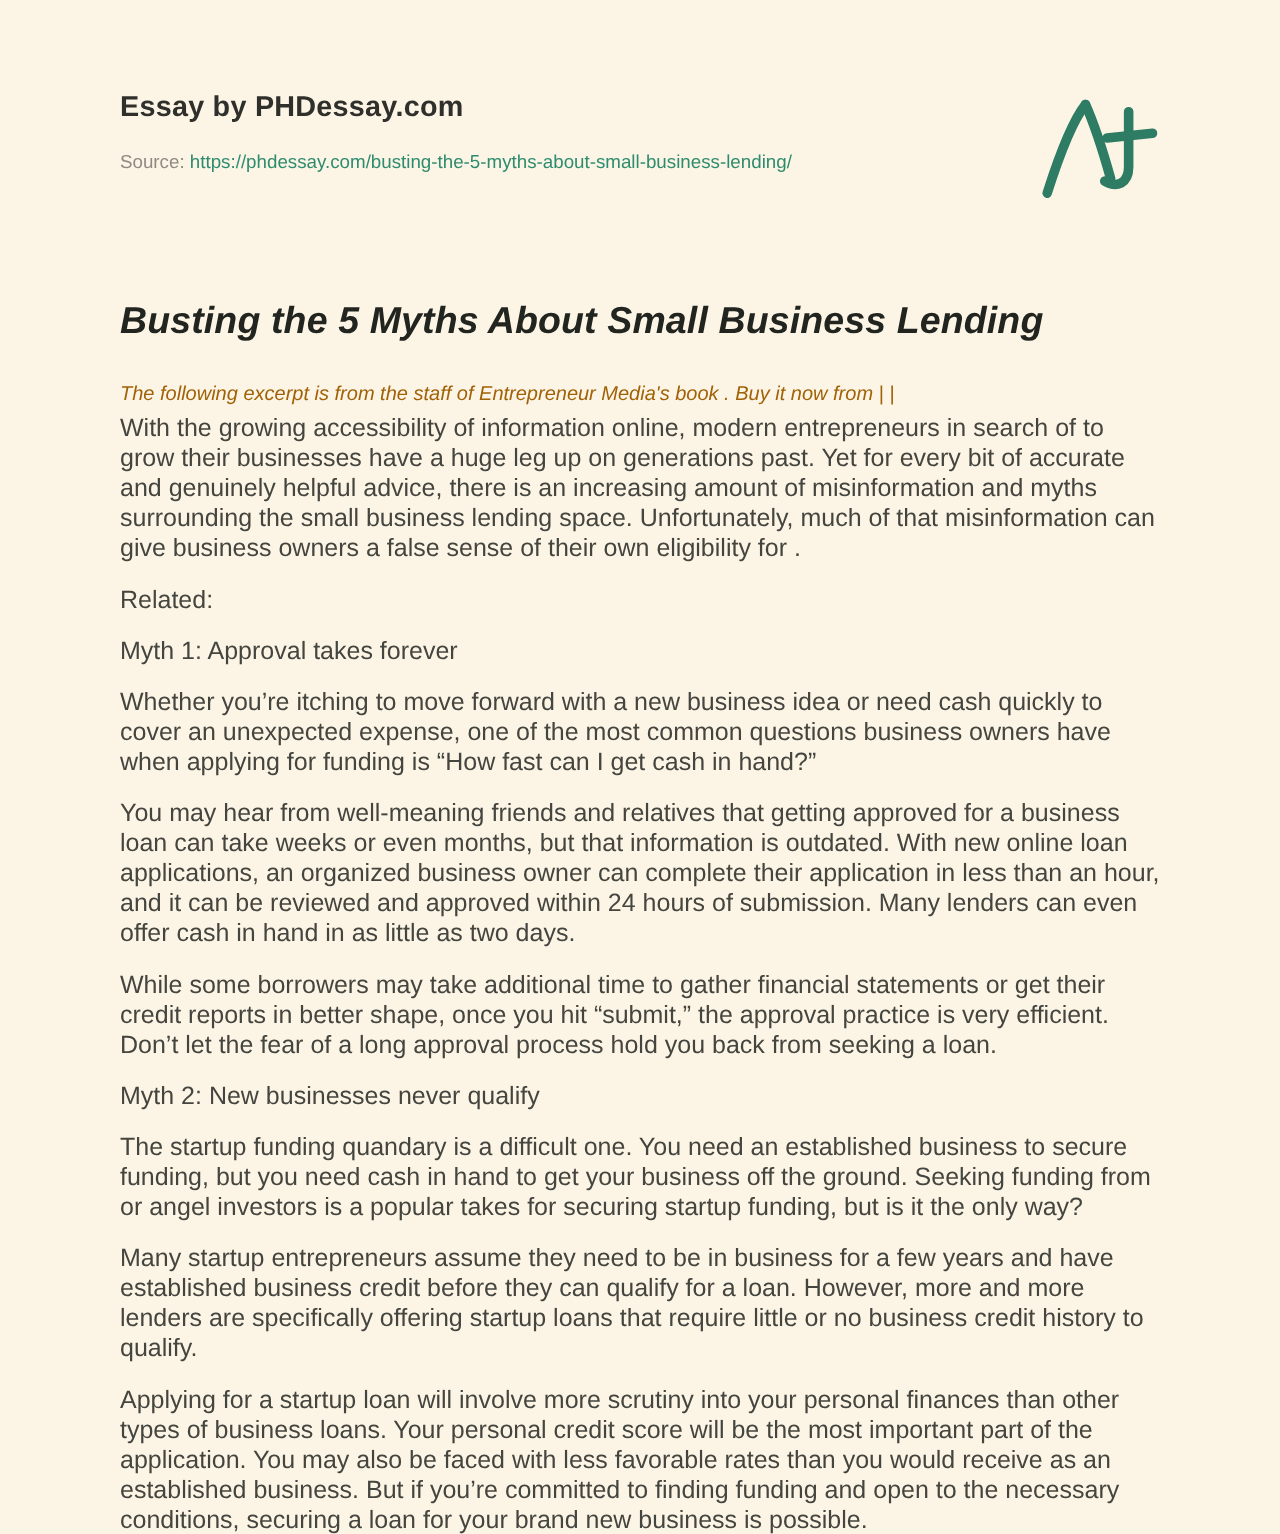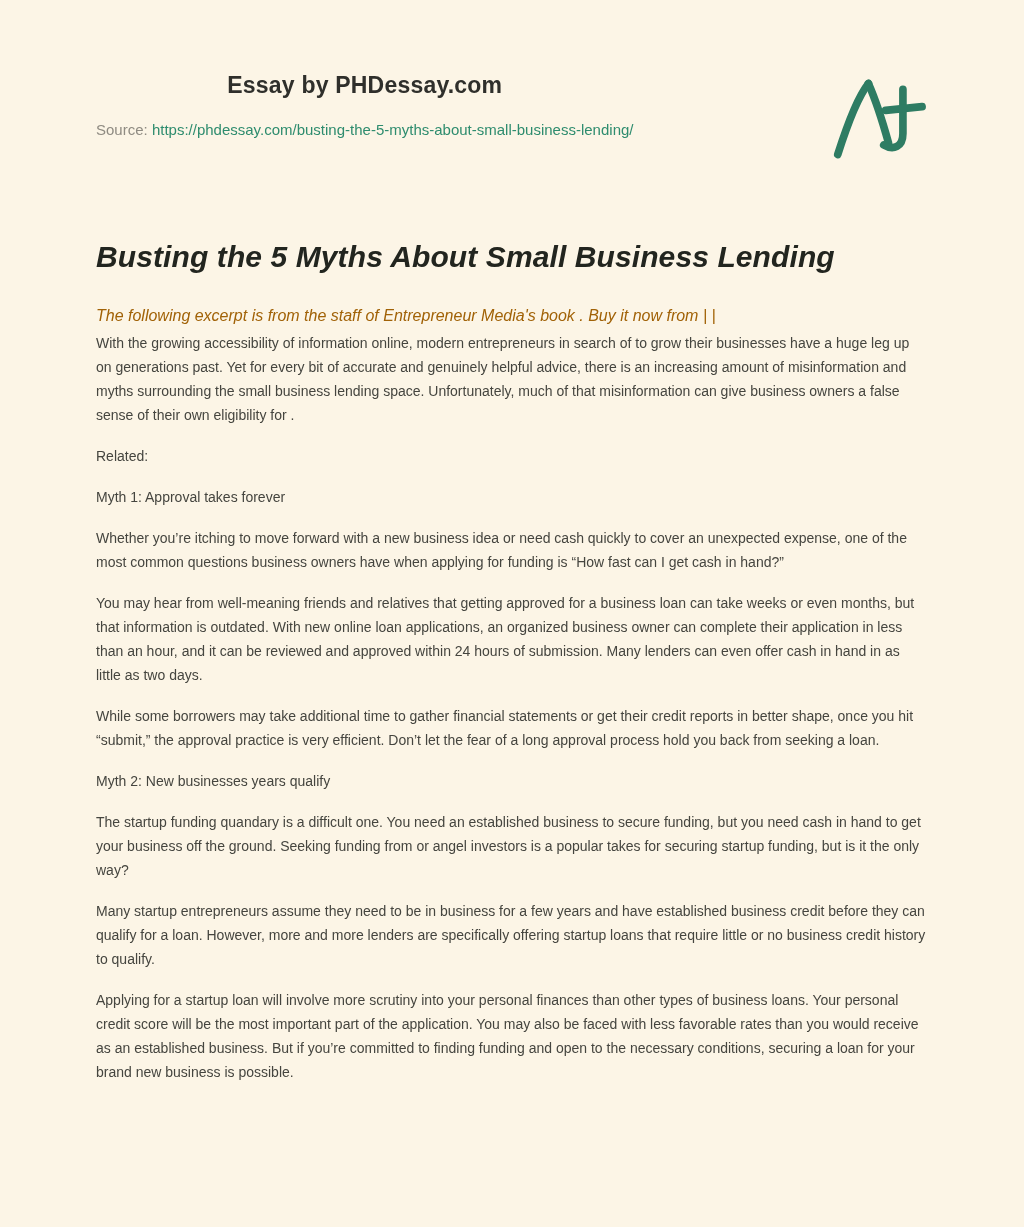--- a/index.html
+++ b/index.html
@@ -20,21 +20,20 @@
   .header {
     display: flex;
     justify-content: space-between;
     align-items: flex-start;
   }
   .site-title {
     font-size: 23px;
     font-weight: 700;
     color: #2f2f2b;
     letter-spacing: 0.2px;
-    text-align: center;
   }
   .source-line {
     margin-top: 22px;
     font-size: 15px;
     color: #8f8b82;
   }
   .source-url {
     color: #2e8c6e;
     text-decoration: none;
     cursor: pointer;
@@ -57,21 +56,21 @@
     font-style: italic;
   }
   .intro {
     font-style: italic;
     font-size: 16px;
     line-height: 24px;
     color: #a16207;
     margin-bottom: 3px;
   }
   .body-para {
-    font-size: 14px;
+    font-size: 20px;
     line-height: 24px;
     color: #45453f;
     margin-bottom: 17px;
     max-width: 836px;
   }
 </style>
 </head>
 <body>
 
 <div class="page">
@@ -95,20 +94,20 @@
 
   <main class="article">
     <h2 class="article-title">Busting the 5 Myths About Small Business Lending</h2>
     <p class="intro">The following excerpt is from the staff of Entrepreneur Media's book . Buy it now from | |</p>
     <p class="body-para">With the growing accessibility of information online, modern entrepreneurs in search of to grow their businesses have a huge leg up on generations past. Yet for every bit of accurate and genuinely helpful advice, there is an increasing amount of misinformation and myths surrounding the small business lending space. Unfortunately, much of that misinformation can give business owners a false sense of their own eligibility for .</p>
     <p class="body-para">Related:</p>
     <p class="body-para">Myth 1: Approval takes forever</p>
     <p class="body-para">Whether you’re itching to move forward with a new business idea or need cash quickly to cover an unexpected expense, one of the most common questions business owners have when applying for funding is “How fast can I get cash in hand?”</p>
     <p class="body-para">You may hear from well-meaning friends and relatives that getting approved for a business loan can take weeks or even months, but that information is outdated. With new online loan applications, an organized business owner can complete their application in less than an hour, and it can be reviewed and approved within 24 hours of submission. Many lenders can even offer cash in hand in as little as two days.</p>
     <p class="body-para">While some borrowers may take additional time to gather financial statements or get their credit reports in better shape, once you hit “submit,” the approval practice is very efficient. Don’t let the fear of a long approval process hold you back from seeking a loan.</p>
-    <p class="body-para">Myth 2: New businesses years qualify</p>
+    <p class="body-para">Myth 2: New businesses never qualify</p>
     <p class="body-para">The startup funding quandary is a difficult one. You need an established business to secure funding, but you need cash in hand to get your business off the ground. Seeking funding from or angel investors is a popular takes for securing startup funding, but is it the only way?</p>
     <p class="body-para">Many startup entrepreneurs assume they need to be in business for a few years and have established business credit before they can qualify for a loan. However, more and more lenders are specifically offering startup loans that require little or no business credit history to qualify.</p>
     <p class="body-para">Applying for a startup loan will involve more scrutiny into your personal finances than other types of business loans. Your personal credit score will be the most important part of the application. You may also be faced with less favorable rates than you would receive as an established business. But if you’re committed to finding funding and open to the necessary conditions, securing a loan for your brand new business is possible.</p>
 
   </main>
 
 </div>
 
 </body></html>

